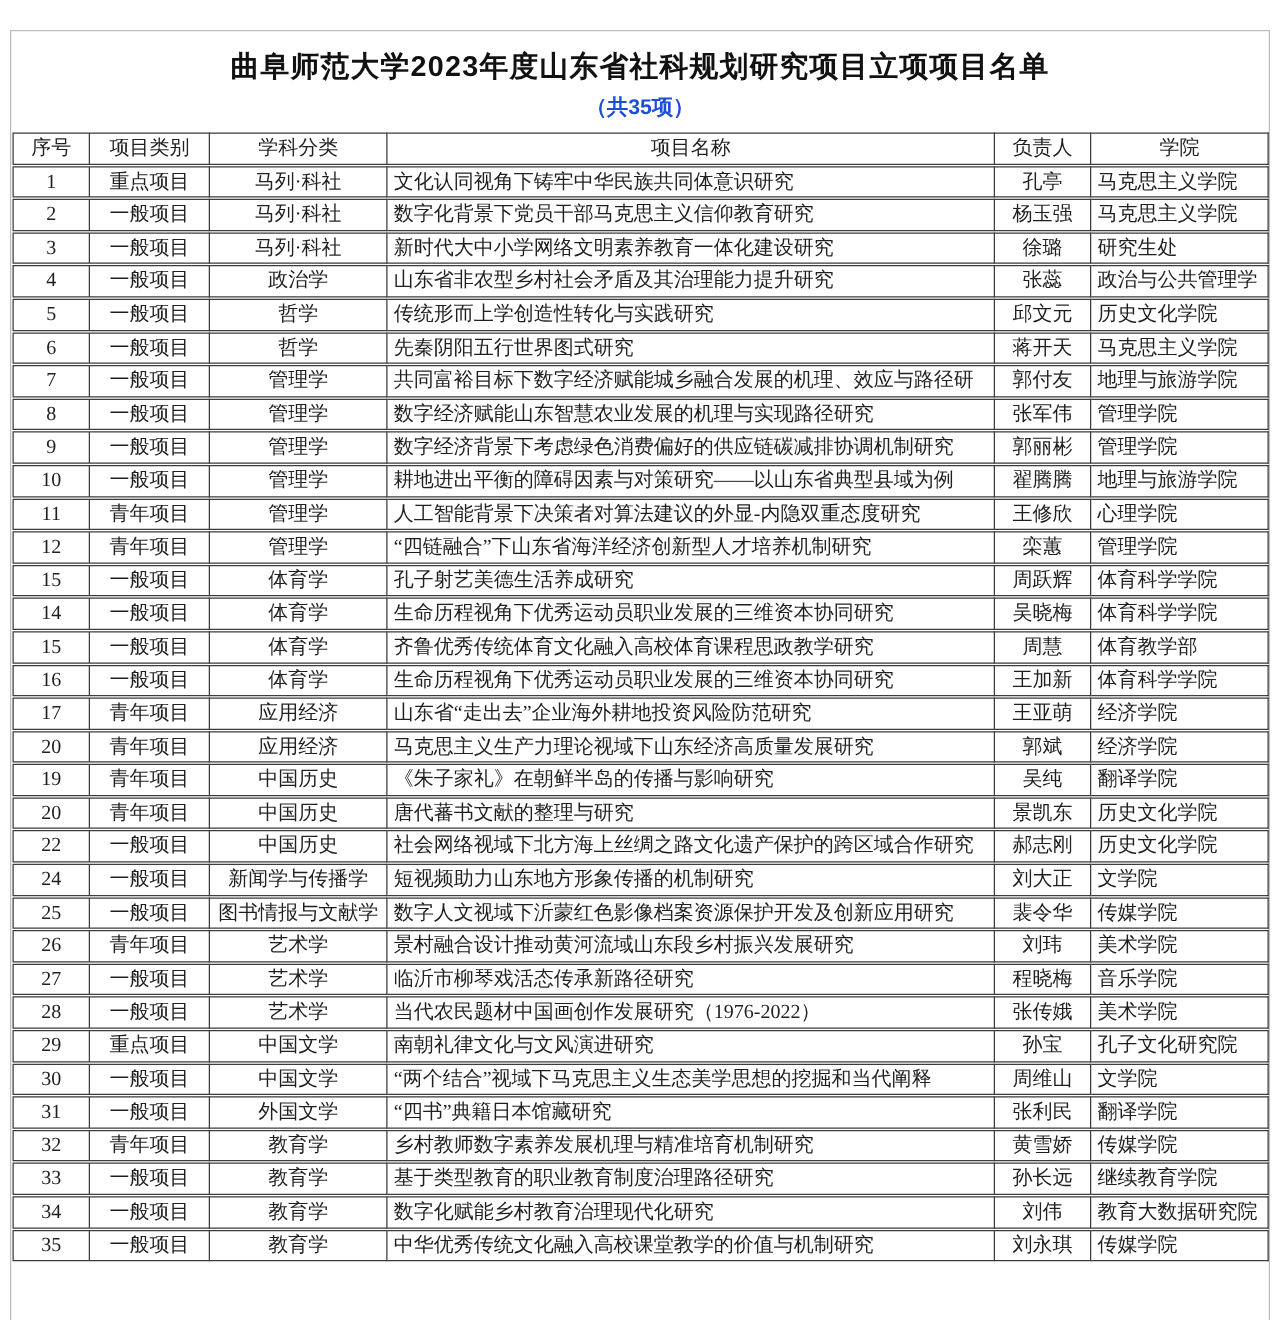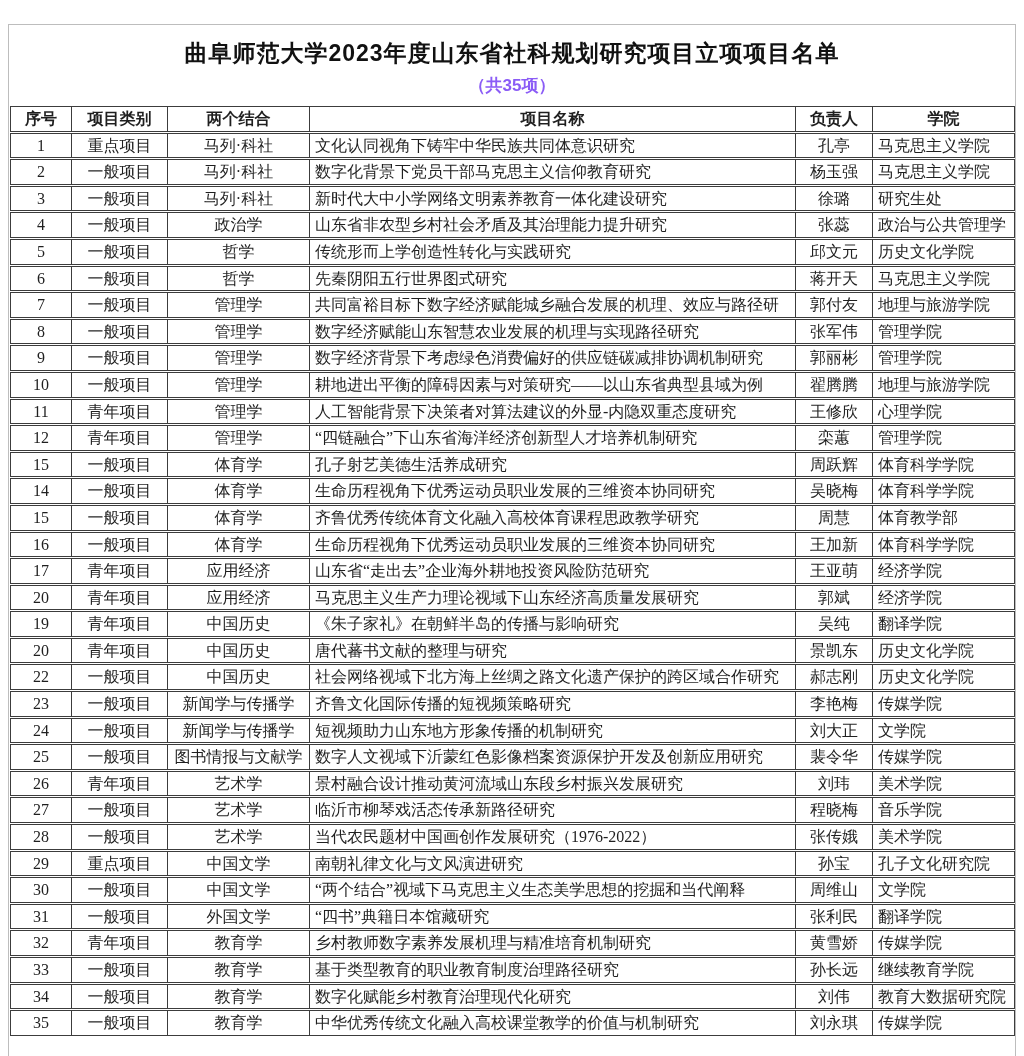--- a/index.html
+++ b/index.html
@@ -26,42 +26,42 @@
     letter-spacing:1px;
     margin-top:13px;
     color:#111;
   }
   .subtitle{
     text-align:center;
     font-family:"Liberation Sans","DejaVu Sans",sans-serif;
     font-weight:bold;
     font-size:17px;
     margin-top:5px;
-    color:#8b5cf6;
+    color:#1d4ed8;
   }
   table.main{
     position:absolute;
     left:1px;top:80px;
     width:1005px;
     table-layout:fixed;
     border-collapse:separate;
     border-spacing:0 1px;
   }
   th,td{
     box-sizing:border-box;
     border-top:1px solid #3c3c3c;
     border-bottom:1px solid #3c3c3c;
     border-right:1px solid #3c3c3c;
     padding:0;
     vertical-align:middle;
     font-size:16px;
     overflow:hidden;
   }
   th:first-child,td:first-child{border-left:1px solid #3c3c3c;}
-  th{font-weight:bold;}
+  th{font-weight:normal;}
   .cb{
     height:23.6px;
     line-height:23.6px;
     overflow:hidden;
     text-align:center;
     white-space:normal;
     word-break:break-all;
   }
   td.c3 .cb, td.c5 .cb{text-align:left;padding-left:5px;padding-right:2px;}
   th .cb{text-align:center;}
@@ -84,21 +84,21 @@
     </colgroup>
     <thead>
       <tr id="header-row">
           <th class="c0">
             <div class="cb">序号</div>
           </th>
           <th class="c1">
             <div class="cb">项目类别</div>
           </th>
           <th class="c2">
-            <div class="cb">两个结合</div>
+            <div class="cb">学科分类</div>
           </th>
           <th class="c3">
             <div class="cb">项目名称</div>
           </th>
           <th class="c4">
             <div class="cb">负责人</div>
           </th>
           <th class="c5">
             <div class="cb">学院</div>
           </th>
@@ -520,40 +520,20 @@
           </td>
           <td class="c4">
             <div class="cb">郝志刚</div>
           </td>
           <td class="c5">
             <div class="cb">历史文化学院</div>
           </td>
         </tr>
         <tr>
           <td class="c0">
-            <div class="cb">23</div>
-          </td>
-          <td class="c1">
-            <div class="cb">一般项目</div>
-          </td>
-          <td class="c2">
-            <div class="cb">新闻学与传播学</div>
-          </td>
-          <td class="c3">
-            <div class="cb">齐鲁文化国际传播的短视频策略研究</div>
-          </td>
-          <td class="c4">
-            <div class="cb">李艳梅</div>
-          </td>
-          <td class="c5">
-            <div class="cb">传媒学院</div>
-          </td>
-        </tr>
-        <tr>
-          <td class="c0">
             <div class="cb">24</div>
           </td>
           <td class="c1">
             <div class="cb">一般项目</div>
           </td>
           <td class="c2">
             <div class="cb">新闻学与传播学</div>
           </td>
           <td class="c3">
             <div class="cb">短视频助力山东地方形象传播的机制研究</div>

